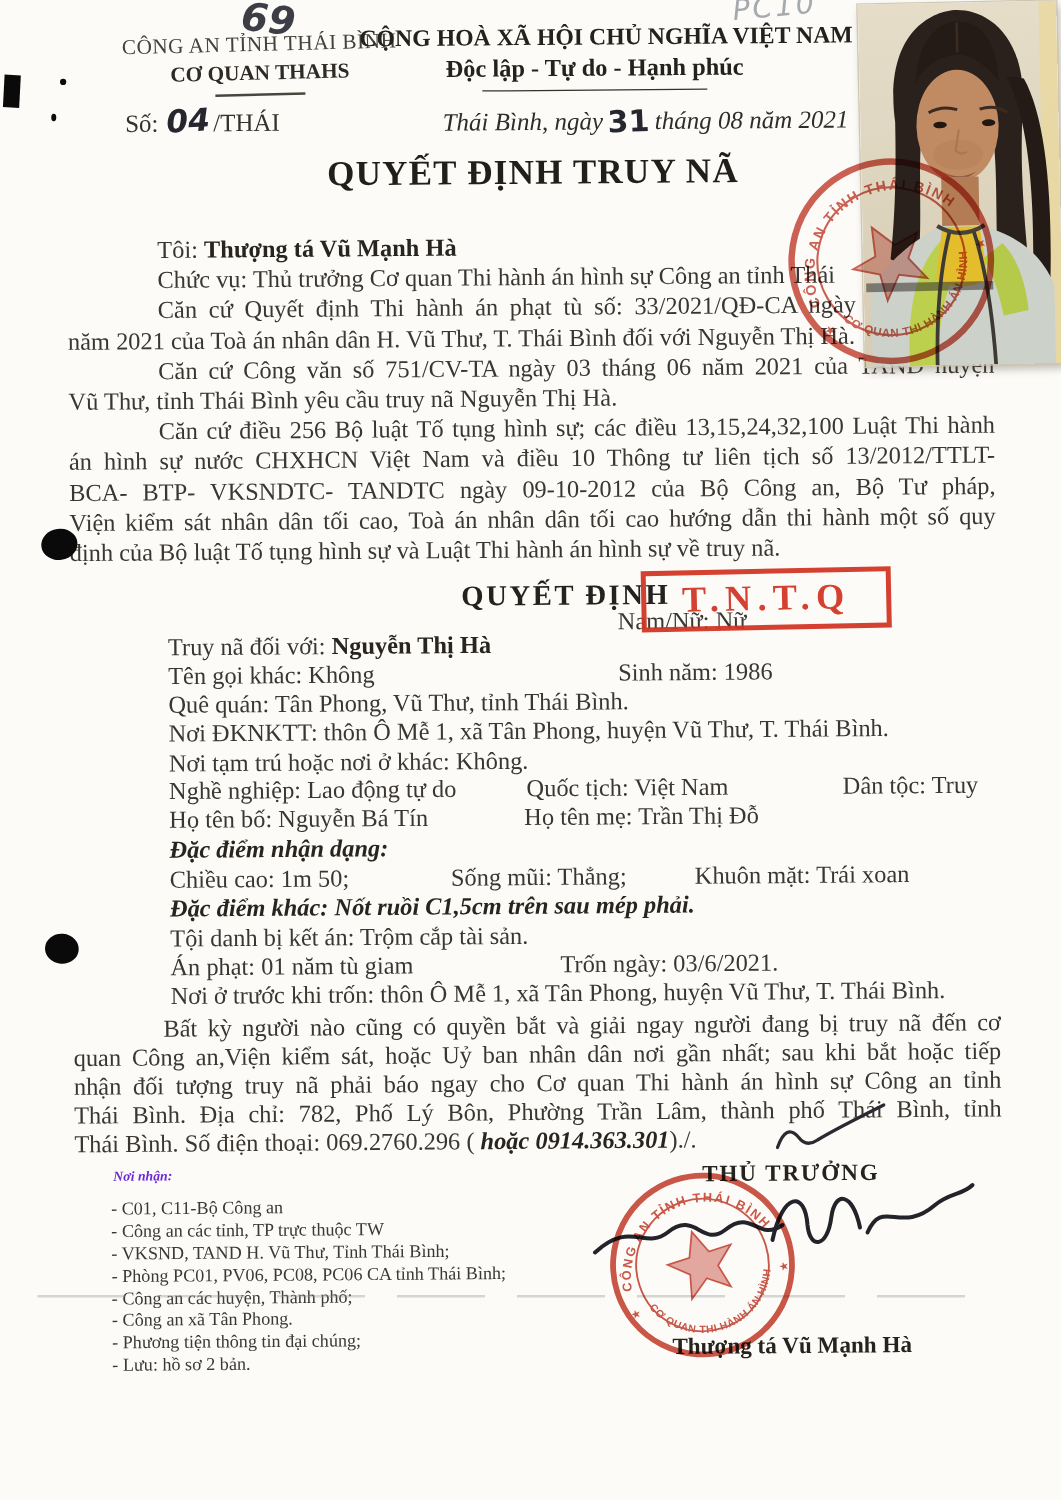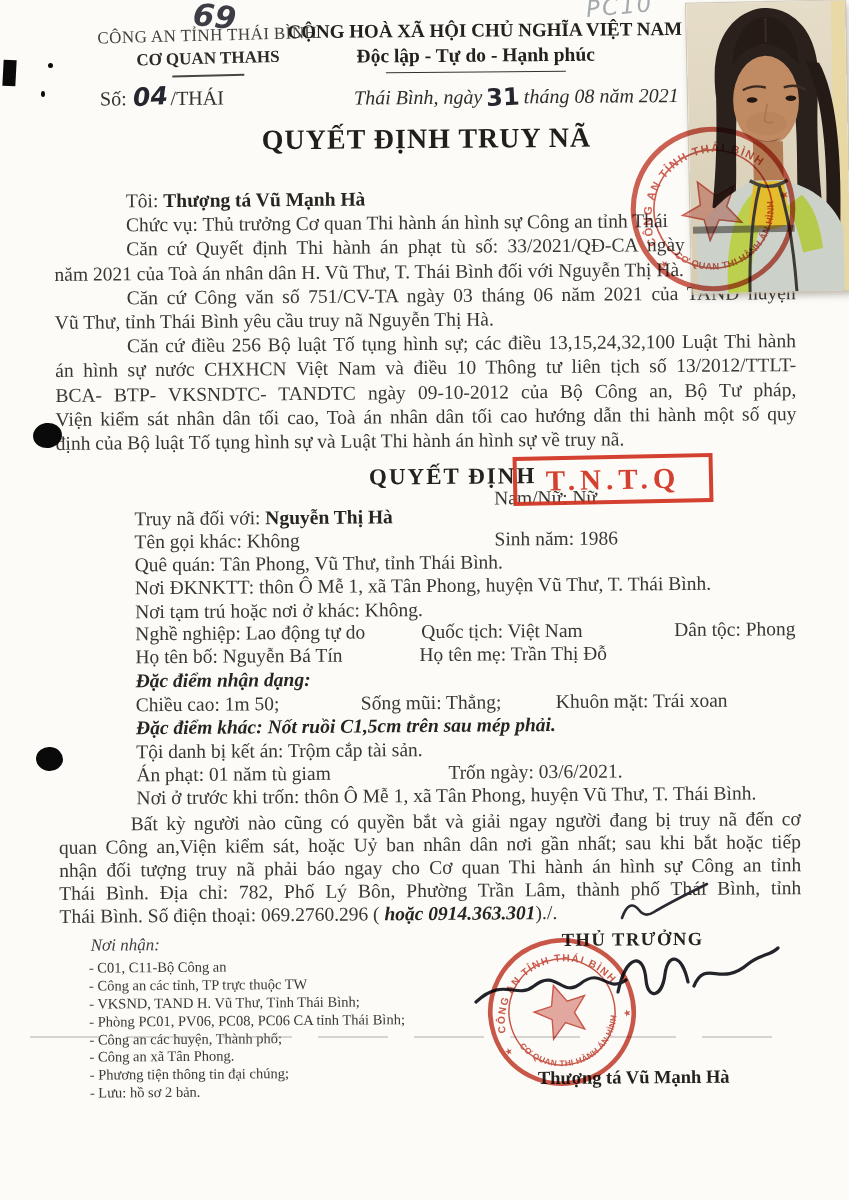--- a/index.html
+++ b/index.html
@@ -35,21 +35,21 @@
   .bold{font-weight:bold;color:#28251f}
   .bi{font-weight:bold;font-style:italic;color:#28251f}
   
   .qd-head{position:absolute;left:370px;top:464px;font-size:23px;font-weight:bold;letter-spacing:2px;color:#24221d}
   .tntq{position:absolute;left:513px;top:455px;width:192px;height:41px;border:4px solid #d13422;color:#d13422;
         font-size:29px;font-weight:bold;letter-spacing:5px;text-align:center;line-height:41px;
         transform:rotate(-1.2deg);opacity:.93;z-index:2}
   
   .cell{position:absolute;font-size:19.5px;white-space:nowrap}
   
-  .nn-head{position:absolute;left:88px;top:933px;font-size:17px;font-weight:normal;font-style:italic;color:#404040}
+  .nn-head{position:absolute;left:88px;top:933px;font-size:11px;font-weight:bold;font-style:italic;color:#6d28d9}
   .nn-list{position:absolute;left:86px;top:957px;color:#3b3835}
   .nn-list .it{height:17.9px;font-size:14.5px;white-space:nowrap}
   .tt{position:absolute;left:540px;top:931px;width:180px;text-align:center;font-size:18.5px;font-weight:bold;
       letter-spacing:1.5px;color:#26231e;z-index:4}
   .signer{position:absolute;left:505px;top:1069px;width:250px;text-align:center;font-size:18.5px;
           font-weight:bold;color:#26231e;z-index:4}
   
   .photo{position:absolute;left:689px;top:2px;width:159px;height:290px;z-index:5;transform:rotate(-1.2deg);
          box-shadow:2px 4px 7px rgba(70,60,40,.35);outline:1px solid #cfc6b2}
   .stamp{position:absolute;z-index:6;mix-blend-mode:multiply}
@@ -103,21 +103,21 @@
     <div>
       <div class="cell" style="left:135px;top:506px"><span>Truy nã đối với: </span><span class="bold">Nguyễn Thị Hà</span></div>
       <div class="cell" style="left:495px;top:488px">Nam/Nữ: Nữ</div>
       <div class="cell" style="left:135px;top:529px">Tên gọi khác: Không</div>
       <div class="cell" style="left:495px;top:529px">Sinh năm:  1986</div>
       <div class="cell" style="left:135px;top:552px">Quê quán:  Tân Phong, Vũ Thư, tỉnh Thái Bình.</div>
       <div class="cell" style="left:135px;top:575px">Nơi ĐKNKTT: thôn Ô Mễ 1, xã Tân Phong, huyện Vũ Thư, T. Thái Bình.</div>
       <div class="cell" style="left:135px;top:599px">Nơi tạm trú hoặc nơi ở khác: Không.</div>
       <div class="cell" style="left:135px;top:621px">Nghề nghiệp: Lao động tự do</div>
       <div class="cell" style="left:421px;top:621px">Quốc tịch: Việt Nam</div>
-      <div class="cell" style="left:674px;top:621px">Dân tộc: Phong</div>
+      <div class="cell" style="left:674px;top:621px">Dân tộc: Truy</div>
       <div class="cell" style="left:135px;top:644px">Họ tên bố:  Nguyễn Bá Tín</div>
       <div class="cell" style="left:419px;top:644px">Họ tên mẹ: Trần Thị Đỗ</div>
       <div class="cell bi" style="left:135px;top:668px">Đặc điểm nhận dạng:</div>
       <div class="cell" style="left:135px;top:692px">Chiều cao: 1m 50;</div>
       <div class="cell" style="left:360px;top:692px">Sống mũi: Thẳng;</div>
       <div class="cell" style="left:555px;top:692px">Khuôn mặt: Trái xoan</div>
       <div class="cell bi" style="left:135px;top:715px">Đặc điểm khác: Nốt ruồi C1,5cm trên sau mép phải.</div>
       <div class="cell" style="left:135px;top:739px">Tội danh bị kết án: Trộm cắp tài sản.</div>
       <div class="cell" style="left:135px;top:762px">Án phạt: 01 năm tù giam</div>
       <div class="cell" style="left:447px;top:762px">Trốn ngày: 03/6/2021.</div>

